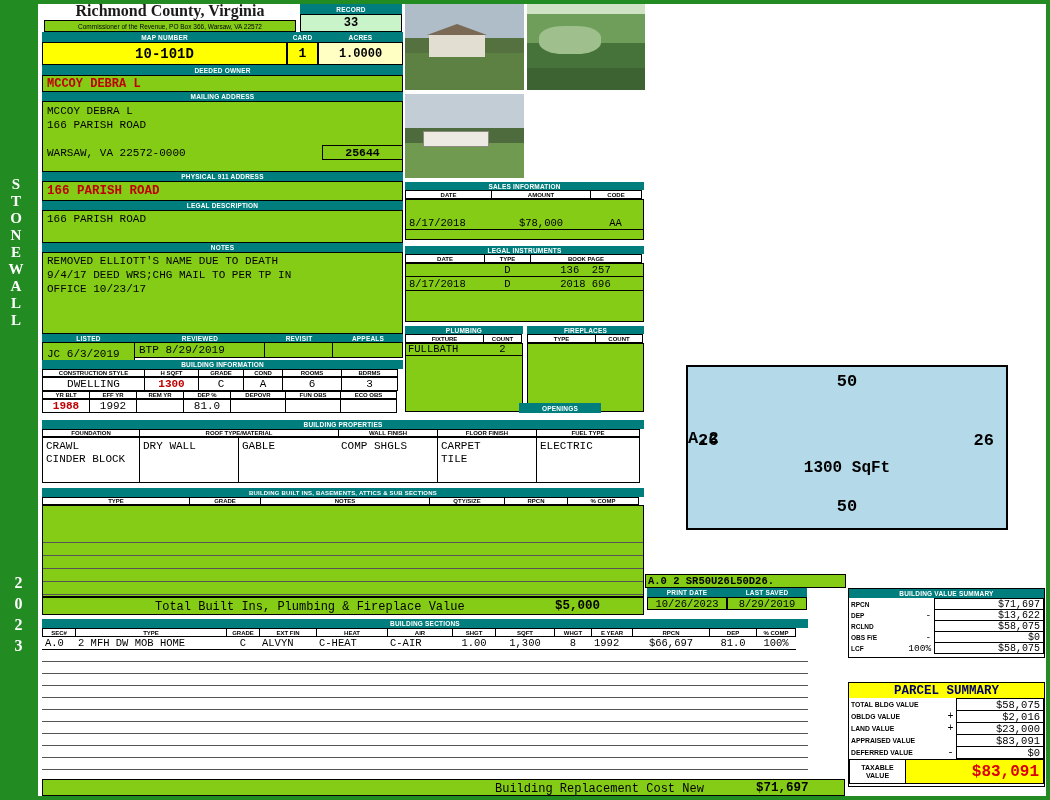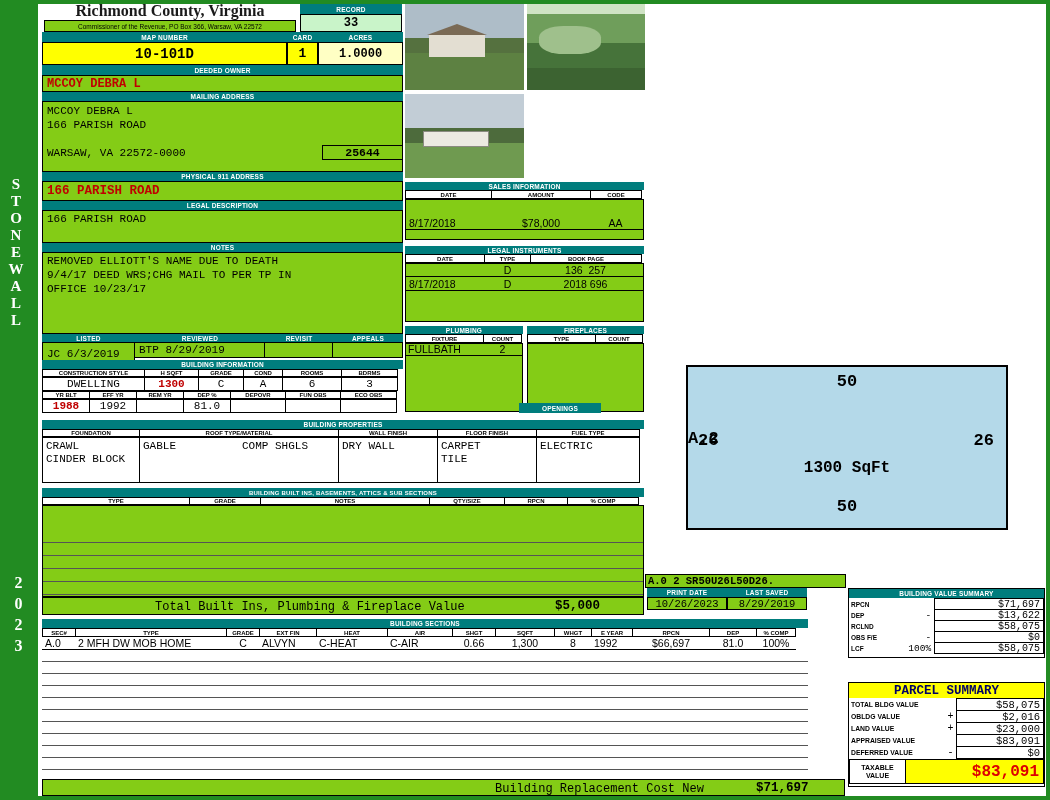--- a/index.html
+++ b/index.html
@@ -10,21 +10,21 @@
 .b{position:absolute;background:#84cc16;border:1px solid #000}
 .flexl{display:flex;align-items:center;justify-content:flex-start;padding-left:4px}
 .flexc{display:flex;align-items:center;justify-content:center}
 .tl{display:flex;align-items:flex-start;justify-content:flex-start;padding:2px 0 0 4px}
 .fr{position:absolute;display:flex}
 .fr>div{margin-left:-1px}
 .fr>div:first-child{margin-left:0}
 .hc{background:#fff;border:1px solid #000;font-weight:bold;font-size:6px;display:flex;align-items:center;justify-content:center;white-space:nowrap;overflow:hidden;font-family:"Liberation Sans",sans-serif}
 .vc{background:#fff;border:1px solid #000;font-size:11px;font-family:"Liberation Mono","DejaVu Sans Mono",monospace;display:flex;align-items:center;justify-content:center;white-space:pre;overflow:hidden}
 .pv{background:#fff;border:1px solid #000;font-size:11px;line-height:13px;font-family:"Liberation Mono","DejaVu Sans Mono",monospace;display:block;padding:2px 0 0 3px;text-align:left;white-space:pre-wrap;overflow:hidden}
-.sc{font-size:10.5px;font-family:Liberation Sans, sans-serif;display:flex;align-items:center;white-space:pre;overflow:hidden;padding-left:3px}
+.sc{font-size:10.5px;font-family:Liberation Mono, monospace;display:flex;align-items:center;white-space:pre;overflow:hidden;padding-left:3px}
 .sc.c{justify-content:center;padding-left:0}
 .m{font-family:"Liberation Mono","DejaVu Sans Mono",monospace}
 .rb{color:#c00000;font-weight:bold}
 .vert{position:absolute;writing-mode:vertical-rl;text-orientation:upright;color:#fff;font-family:"Liberation Serif",serif;font-weight:bold}
 .photo{position:absolute;overflow:hidden}
 .sumrow{display:flex;height:12px;margin-bottom:-1px;align-items:stretch}
 .prow{display:flex;height:13px;margin-bottom:-1px;align-items:stretch}
 .mline{position:absolute;left:4px;height:13px;font-size:11px;white-space:pre;font-family:"Liberation Mono","DejaVu Sans Mono",monospace}
 .nline{position:absolute;left:4px;height:13px;font-size:11px;white-space:pre;font-family:"Liberation Mono","DejaVu Sans Mono",monospace}
 .sk{position:absolute;font-family:"Liberation Mono","DejaVu Sans Mono",monospace;font-weight:bold;font-size:17px;color:#000}
@@ -128,22 +128,22 @@
   <div class="fr" style="left:42px;top:429px;height:8px">
     <div class="hc" style="width:98px">FOUNDATION</div>
     <div class="hc" style="width:200px">ROOF TYPE/MATERIAL</div>
     <div class="hc" style="width:100px">WALL FINISH</div>
     <div class="hc" style="width:100px">FLOOR FINISH</div>
     <div class="hc" style="width:104px">FUEL TYPE</div>
   </div>
   <div class="fr" style="left:42px;top:437px;height:46px">
     <div class="pv" style="width:98px">CRAWL
 CINDER BLOCK</div>
+    <div class="pv" style="width:100px">DRY WALL</div>
     <div class="pv" style="width:200px">GABLE          COMP SHGLS</div>
-    <div class="pv" style="width:100px">DRY WALL</div>
     <div class="pv" style="width:100px">CARPET
 TILE</div>
     <div class="pv" style="width:104px">ELECTRIC</div>
   </div>
 
   <div class="t" style="left:42px;top:488px;width:602px;height:9px;font-size:6px">BUILDING BUILT INS, BASEMENTS, ATTICS &amp; SUB SECTIONS</div>
   <div class="fr" style="left:42px;top:497px;height:8px">
     <div class="hc" style="width:148px">TYPE</div>
     <div class="hc" style="width:72px">GRADE</div>
     <div class="hc" style="width:170px">NOTES</div>
@@ -176,21 +176,21 @@
     <div class="hc" style="width:48px">DEP</div>
     <div class="hc" style="width:40px">% COMP</div>
   </div>
   <div class="fr" style="left:42px;top:637px;height:13px;border-bottom:1px solid #000">
     <div class="sc" style="width:34px">A.0</div>
     <div class="sc" style="width:152px">2 MFH DW MOB HOME</div>
     <div class="sc c" style="width:34px">C</div>
     <div class="sc" style="width:58px">ALVYN</div>
     <div class="sc" style="width:72px">C-HEAT</div>
     <div class="sc" style="width:66px">C-AIR</div>
-    <div class="sc c" style="width:44px">0.66</div>
+    <div class="sc c" style="width:44px">1.00</div>
     <div class="sc c" style="width:60px">1,300</div>
     <div class="sc c" style="width:38px">8</div>
     <div class="sc" style="width:42px">1992</div>
     <div class="sc c" style="width:78px">$66,697</div>
     <div class="sc c" style="width:48px">81.0</div>
     <div class="sc c" style="width:40px">100%</div>
   </div>
   <div class="abs" style="left:42px;top:650px;width:766px;height:121px;background:repeating-linear-gradient(to bottom,transparent 0 11px,#555 11px 12px)"></div>
 
   <div class="b" style="left:42px;top:779px;width:803px;height:17px">

